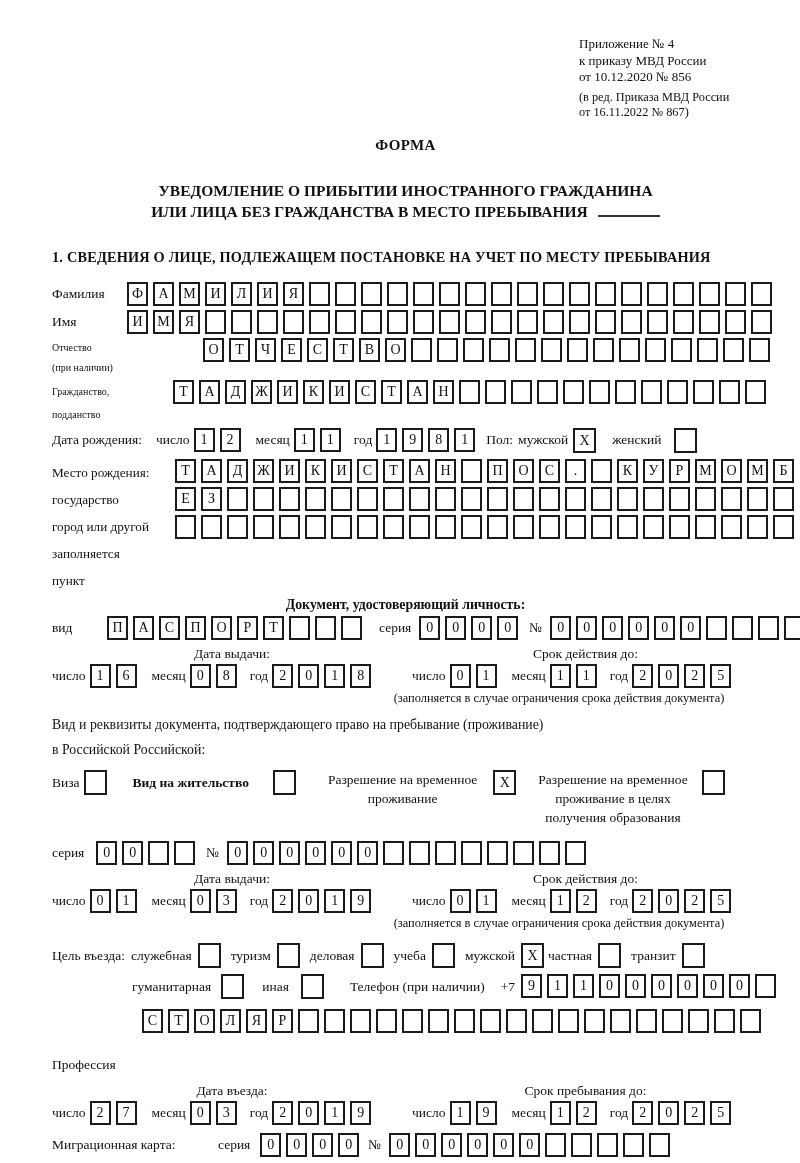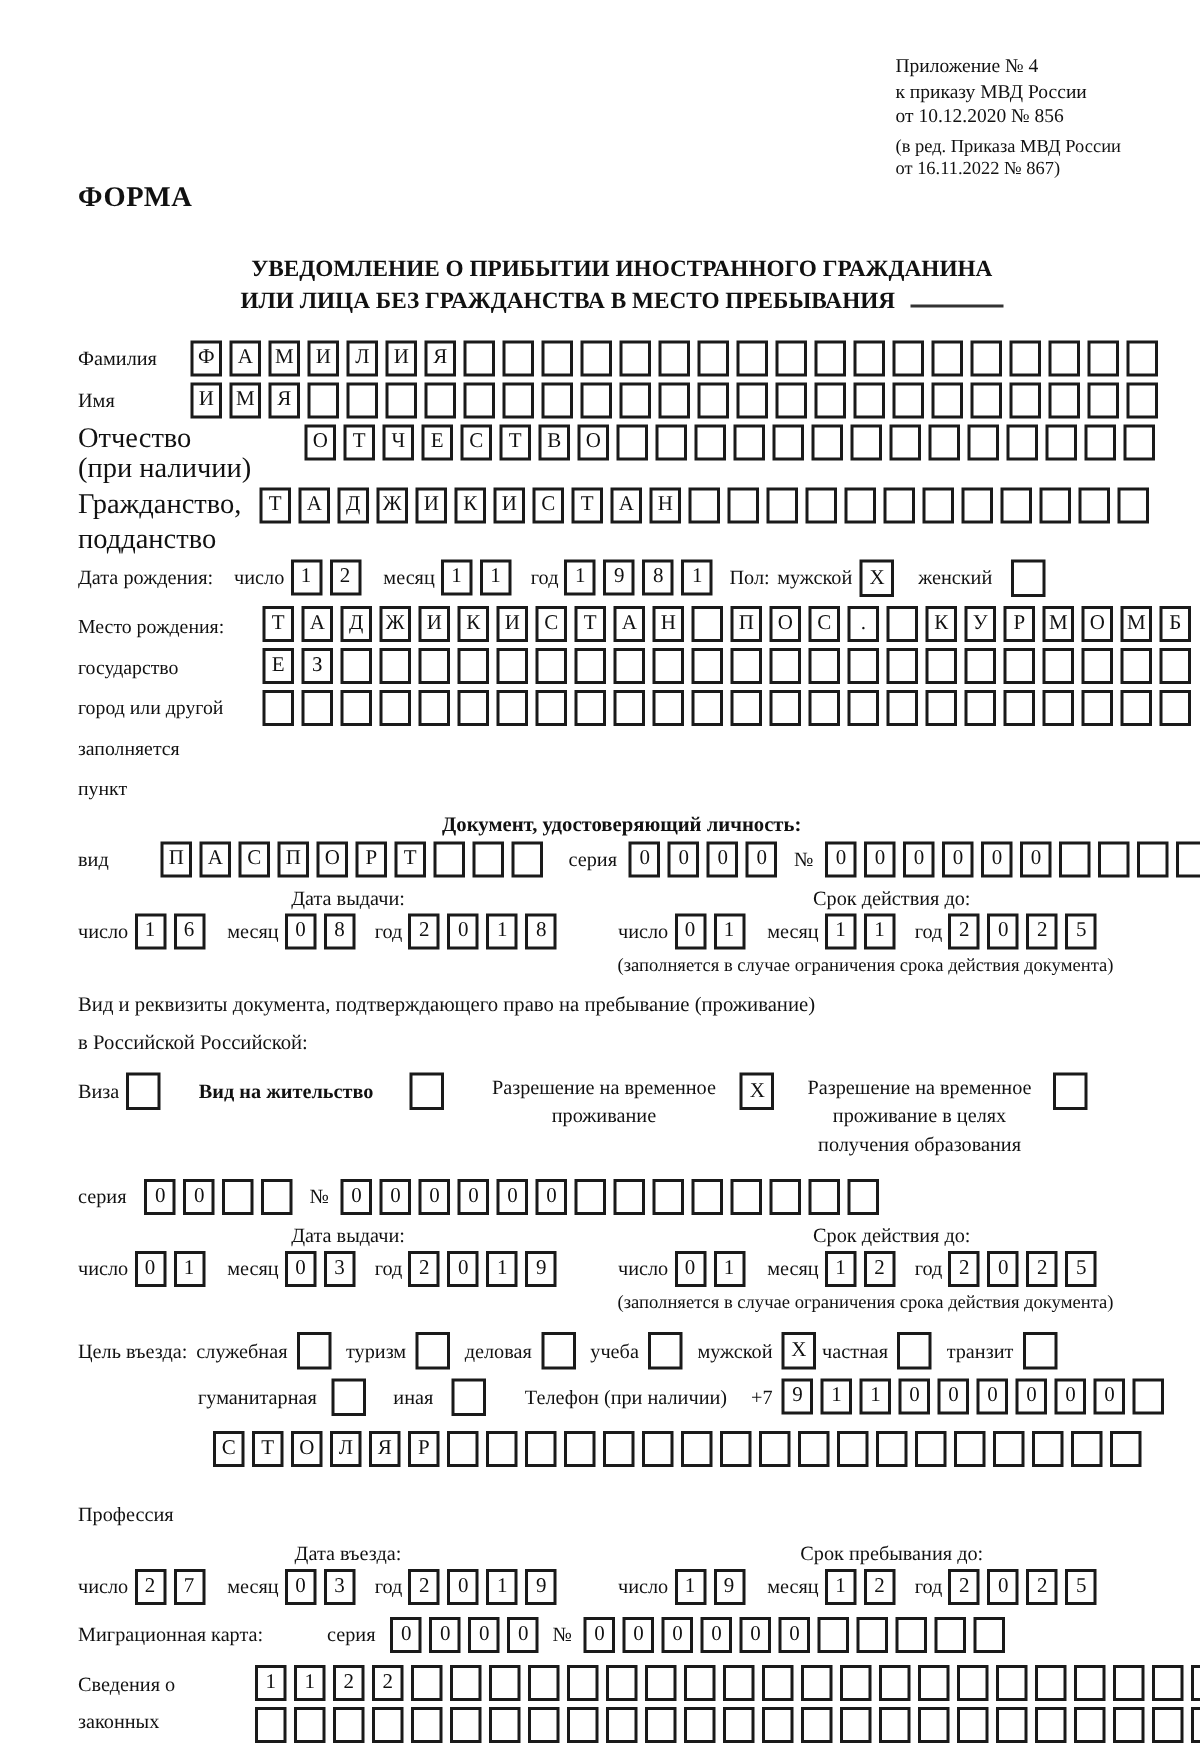--- a/index.html
+++ b/index.html
@@ -1,34 +1,34 @@
 <!DOCTYPE html>
 <html><head>
 <meta charset="utf-8">
 <style>
   * { margin:0; padding:0; box-sizing:border-box; }
   html,body { background:#ffffff; }
   body { width:800px; font-family:"Liberation Serif", serif; color:#111; }
-  .page { width:800px; height:1163px; padding:36px 23px 0 52px; position:relative; overflow:hidden; }
+  .page { width:800px; height:1163px; padding:36px 41px 0 52px; position:relative; overflow:hidden; }
 
   
   .ref { margin-left:auto; width:180px; font-size:13px; line-height:16.5px; }
   .ref .note-line { font-size:12.3px; line-height:15.5px; }
   .ref .gap { height:4px; }
-  .forma { text-align:left; font-weight:bold; font-size:19px; letter-spacing:.4px; }
+  .forma { text-align:center; font-weight:bold; font-size:15px; margin-top:16px; letter-spacing:.4px; }
 
   
   .title { text-align:center; font-weight:bold; font-size:15.5px; line-height:21px; margin-top:26px; }
   .blank { display:inline-block; width:62px; height:14px; border-bottom:2px solid #333; margin-left:10px; }
   .sec { font-weight:bold; font-size:14.3px; margin-top:27px; letter-spacing:.2px; }
 
   
   .row { display:flex; align-items:flex-start; margin-top:4px; }
   .lab { font-size:13.5px; line-height:24px; flex:none; }
-  .lab2 { font-size:19px; line-height:20px; flex:none; }
+  .lab2 { font-size:10px; line-height:20px; flex:none; }
   .cellrow { display:flex; flex:none; }
   .cell { flex:none; width:21px; height:24px; border:2px solid #1a1a1a; margin-right:5px;
           text-align:center; font-size:14px; line-height:20px; }
   .cbox { flex:none; width:23px; height:25px; border:2px solid #1a1a1a; text-align:center;
           font-size:14px; line-height:21px; }
 
   .w75 { width:75px; } .w151 { width:151px; } .w121 { width:121px; } .w98 { width:98px; }
   .w55 { width:55px; } .w90 { width:90px;margin-top:44px; }
 
   
@@ -77,20 +77,21 @@
 
   <div class="forma">ФОРМА</div>
 
   <div class="title">
     <div>УВЕДОМЛЕНИЕ О ПРИБЫТИИ ИНОСТРАННОГО ГРАЖДАНИНА</div>
     <div>
       <span>ИЛИ ЛИЦА БЕЗ ГРАЖДАНСТВА В МЕСТО ПРЕБЫВАНИЯ</span><span class="blank"></span>
     </div>
   </div>
 
+  <div class="sec">1. СВЕДЕНИЯ О ЛИЦЕ, ПОДЛЕЖАЩЕМ ПОСТАНОВКЕ НА УЧЕТ ПО МЕСТУ ПРЕБЫВАНИЯ</div>
 
   <div class="row" style="margin-top:16px;">
     <span class="lab w75">Фамилия</span>
     <span class="cellrow">
         <span class="cell">Ф</span>
         <span class="cell">А</span>
         <span class="cell">М</span>
         <span class="cell">И</span>
         <span class="cell">Л</span>
         <span class="cell">И</span>

